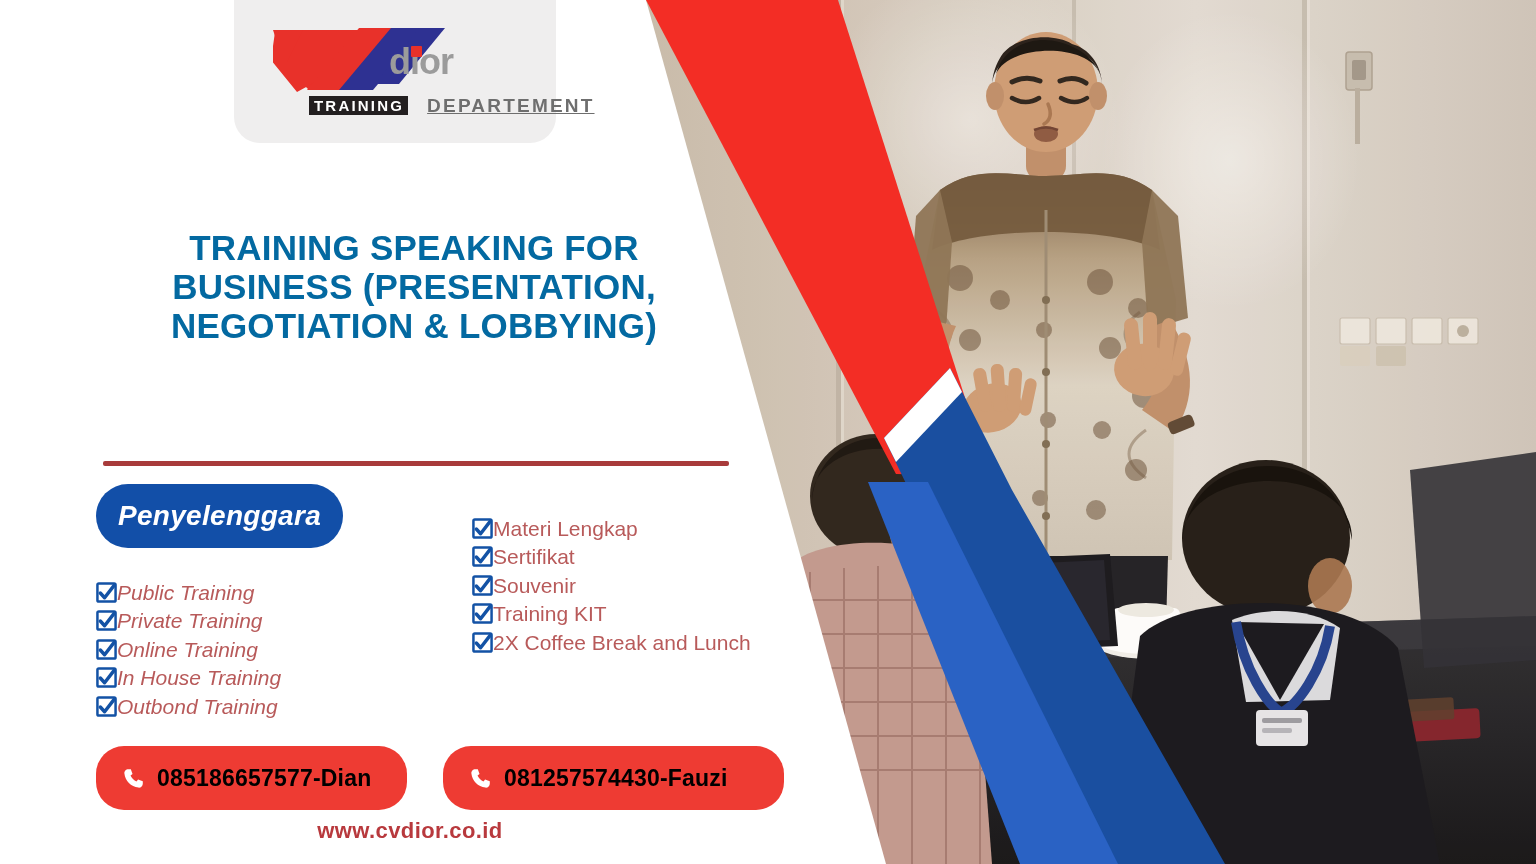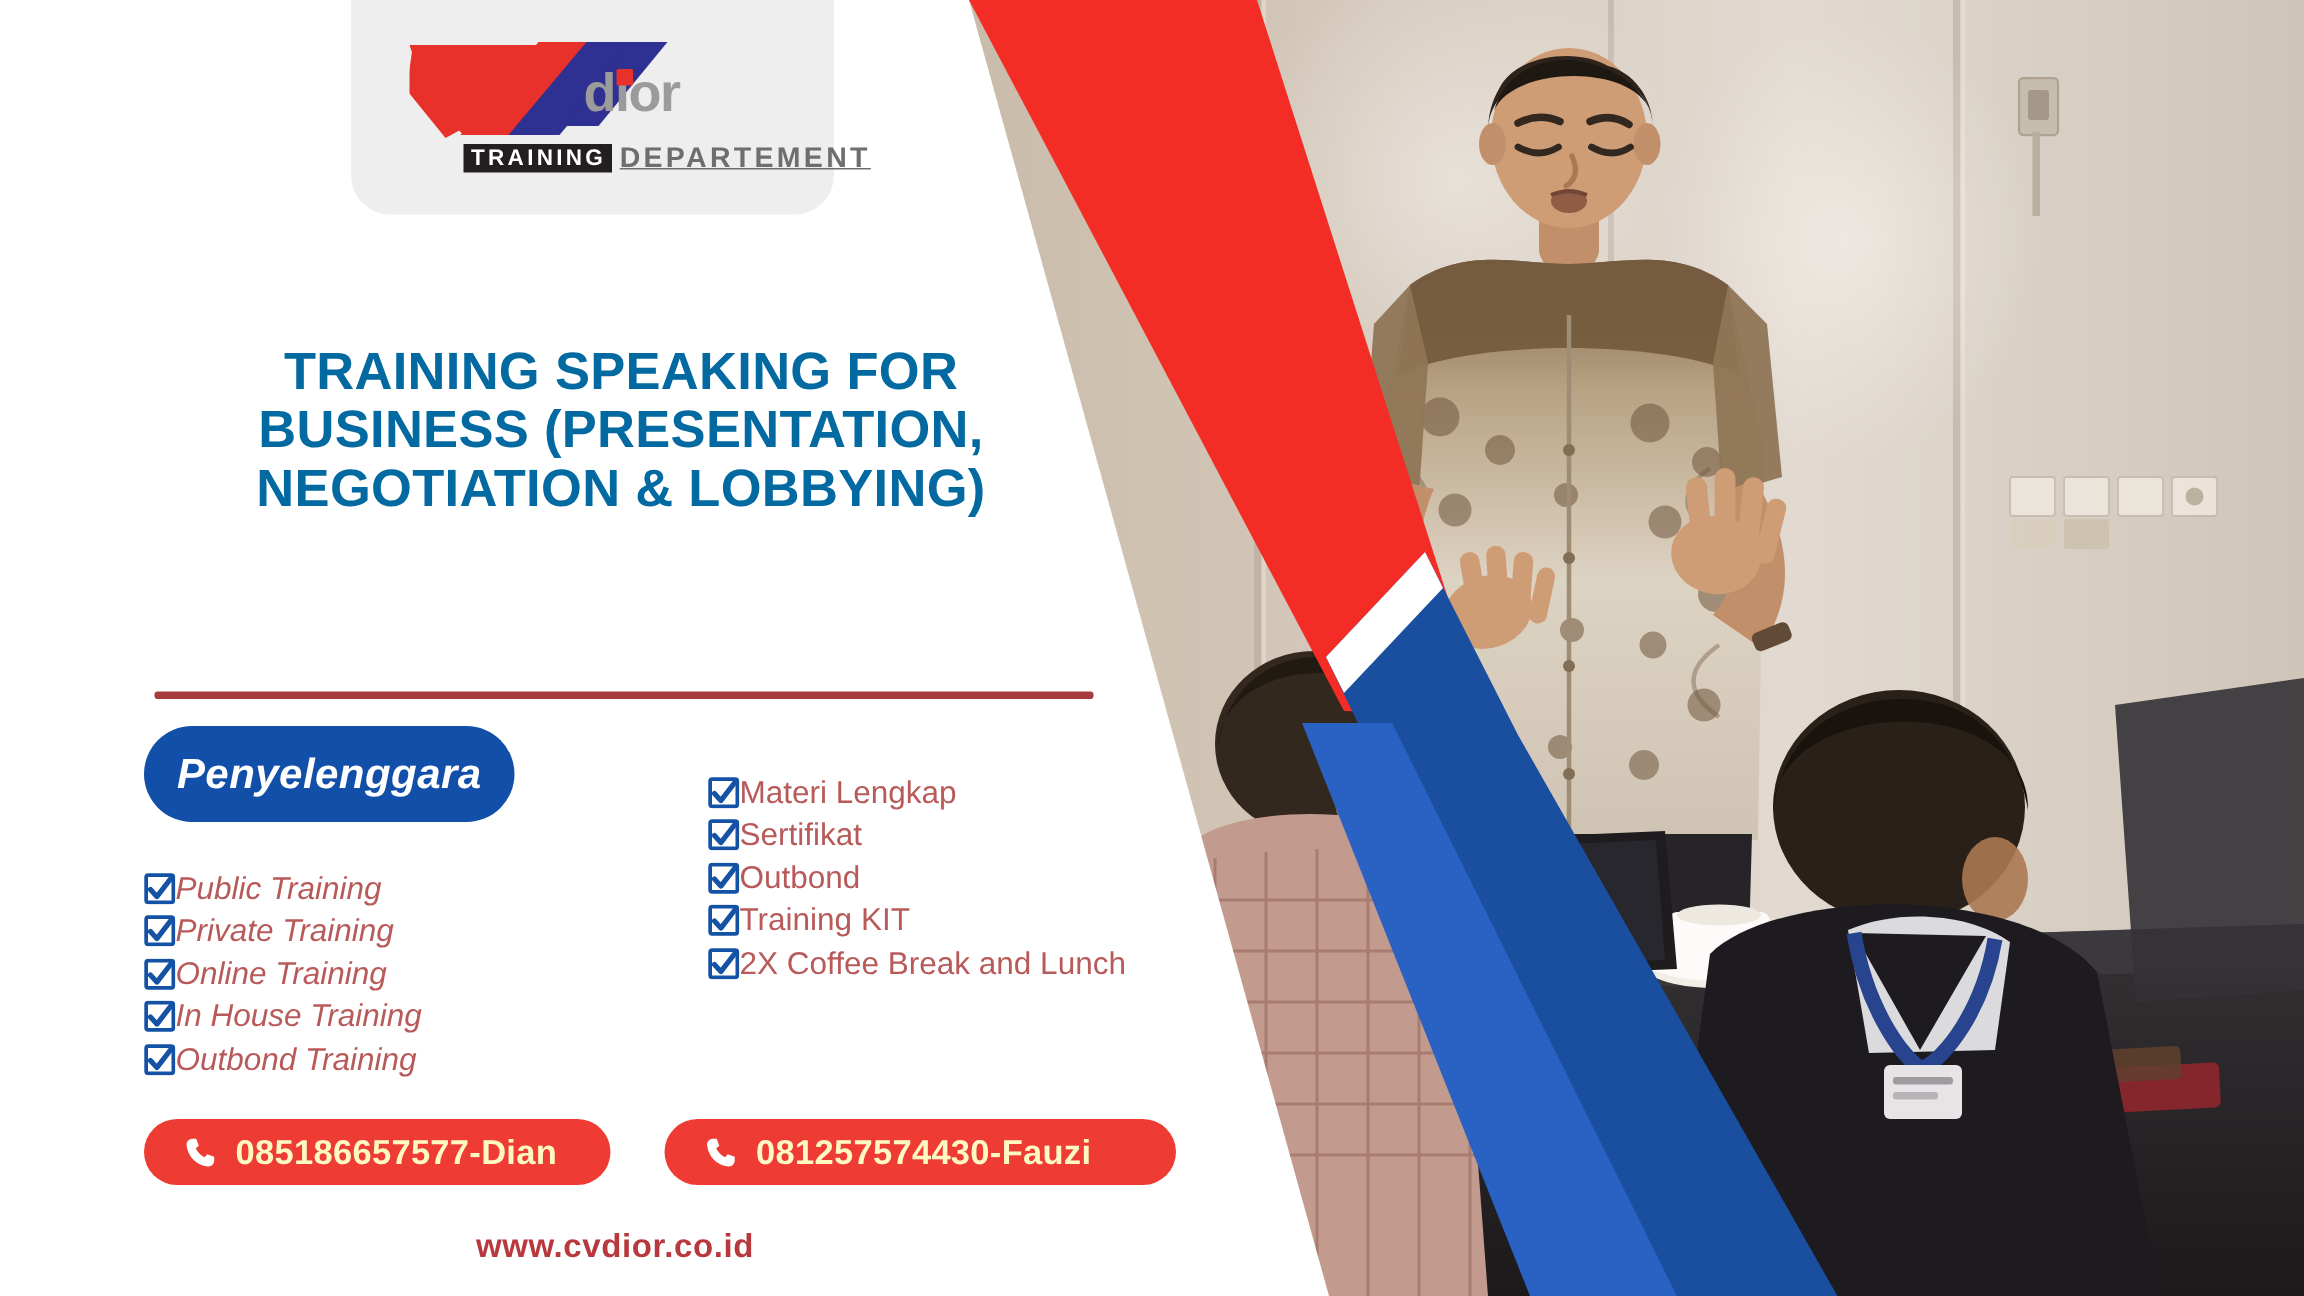--- a/index.html
+++ b/index.html
@@ -86,21 +86,21 @@
     height: 11px;
     background: #e8312a;
     border-radius: 1px;
   }
   .logo-sub {
     position: absolute;
     left: 48px;
     top: 76px;
     display: flex;
     align-items: center;
-    gap: 2px;
+    gap: 16px;
   }
   .logo-sub .tag-train {
     background: #231f20;
     color: #ffffff;
     font-size: 15px;
     font-weight: 700;
     letter-spacing: 2.2px;
     padding: 2px 4px 2px 5px;
     line-height: 1.05;
   }
@@ -189,28 +189,28 @@
     font-weight: 400;
     line-height: 1;
     white-space: nowrap;
   }
 
   
   .phones { position: absolute; top: 746px; left: 0; width: 820px; height: 52px; }
   .phone-btn {
     position: absolute;
     top: 0;
-    height: 44px;
+    height: 64px;
     background: #ee3b33;
     border-radius: 28px;
     display: flex;
     align-items: center;
     gap: 12px;
     padding: 0 26px;
-    color: #fef9c3;
+    color: #000000;
     font-size: 23px;
     font-weight: 700;
     letter-spacing: 0.2px;
   }
   .phone-left  { left: 96px;  width: 311px; }
   .phone-right { left: 443px; width: 341px; }
   .phone-icon { flex: 0 0 auto; width: 23px; height: 23px; display: block; }
 
   
   .website {
@@ -573,21 +573,21 @@
             </span>
             <span class="check-label">Sertifikat</span>
           </li>
           <li class="check-item">
             <span class="check-box">
               <svg viewBox="0 0 22 22" width="21" height="21" aria-hidden="true">
                 <rect x="1.5" y="1.5" width="19" height="19" rx="1.5" fill="#ffffff" stroke="#1352a5" stroke-width="2.6"></rect>
                 <path d="M4.5 11.5 L9 16.5 L19 3.5" fill="none" stroke="#1352a5" stroke-width="3.6" stroke-linecap="round" stroke-linejoin="round"></path>
               </svg>
             </span>
-            <span class="check-label">Outbond</span>
+            <span class="check-label">Souvenir</span>
           </li>
           <li class="check-item">
             <span class="check-box">
               <svg viewBox="0 0 22 22" width="21" height="21" aria-hidden="true">
                 <rect x="1.5" y="1.5" width="19" height="19" rx="1.5" fill="#ffffff" stroke="#1352a5" stroke-width="2.6"></rect>
                 <path d="M4.5 11.5 L9 16.5 L19 3.5" fill="none" stroke="#1352a5" stroke-width="3.6" stroke-linecap="round" stroke-linejoin="round"></path>
               </svg>
             </span>
             <span class="check-label">Training KIT</span>
           </li>

